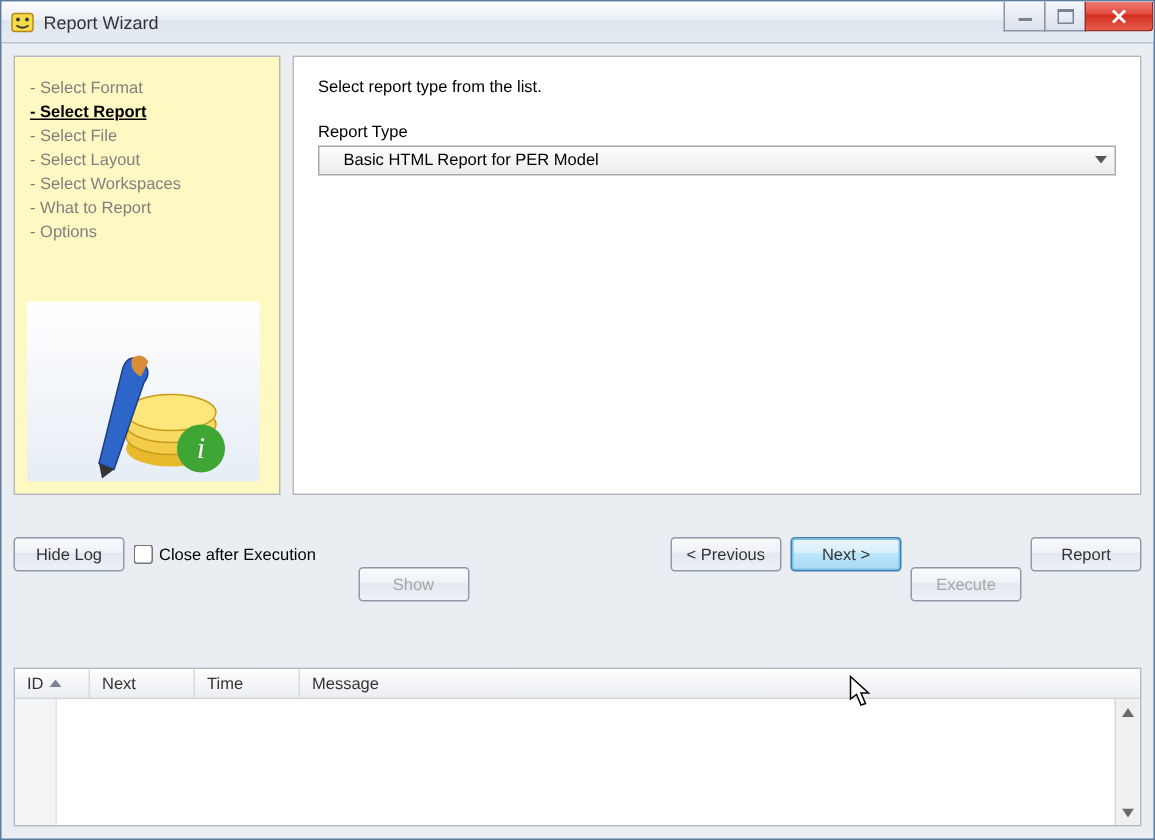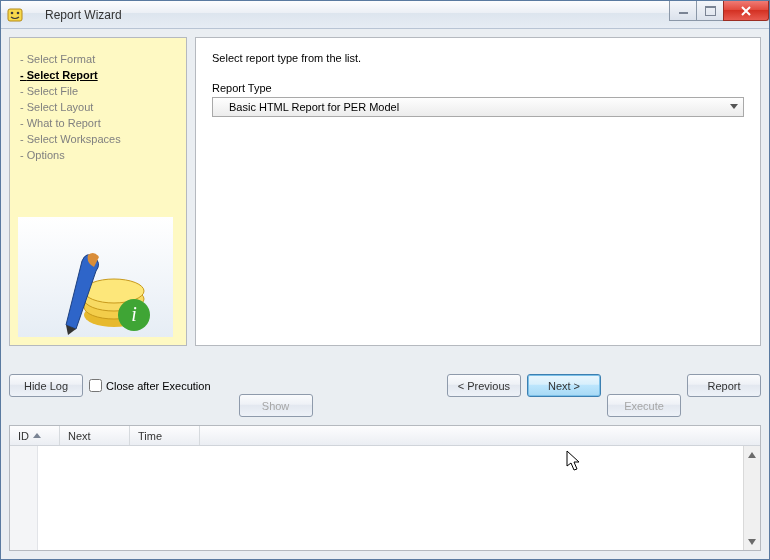--- a/index.html
+++ b/index.html
@@ -14,21 +14,20 @@
   }
   
   .titlebar {
     height: 28px;
     background: linear-gradient(to bottom, #fdfdfe 0%, #ebeff5 45%, #dde5ee 46%, #e6ecf4 100%);
     border-bottom: 1px solid #b8c4d4;
     display: flex;
     align-items: center;
     padding-left: 6px;
     position: relative;
-    gap: 16px;
   }
   .titlebar .app-icon {
     width: 16px; height: 16px;
     margin-right: 6px;
     display: inline-flex; align-items:center; justify-content:center;
   }
   .titlebar .title-text {
     color: #333;
     font-size: 12px;
   }
@@ -174,23 +173,24 @@
   .chk-wrap {
     display:flex; align-items:center; gap:4px;
     margin-right: 22px;
   }
   .chk-wrap input { width:13px; height:13px; }
   .spacer { flex:1; }
 
   .log-panel {
     border: 1px solid #b5b9bf;
     background: #fff;
-    height: 126px;
+    height: 106px;
     display:flex;
     flex-direction: column;
+    margin-top: 36px;
   }
   .log-header {
     display:flex;
     background: linear-gradient(to bottom,#fdfdfe,#ebeef3);
     border-bottom: 1px solid #d0d4da;
     height: 20px;
     align-items: stretch;
   }
   .log-col {
     border-right: 1px solid #d6dade;
@@ -263,22 +263,22 @@
 </div>
 
 <div class="client">
   <div class="upper-pane">
     <div class="step-panel">
       <div class="step-list" id="step-list">
           <div class="step-item"><span class="dash">- </span>Select Format</div>
           <div class="step-item active"><span class="dash">- </span>Select Report</div>
           <div class="step-item"><span class="dash">- </span>Select File</div>
           <div class="step-item"><span class="dash">- </span>Select Layout</div>
+          <div class="step-item"><span class="dash">- </span>Select Workspaces</div>
           <div class="step-item"><span class="dash">- </span>What to Report</div>
-          <div class="step-item"><span class="dash">- </span>Select Workspaces</div>
           <div class="step-item"><span class="dash">- </span>Options</div>
         </div>
       <div class="decor">
         <svg width="120" height="100" viewBox="0 0 120 100">
           <ellipse cx="78" cy="78" rx="30" ry="12" fill="#e7b92d"></ellipse>
           <ellipse cx="78" cy="70" rx="30" ry="12" fill="#f3cd4a" stroke="#c89a1c"></ellipse>
           <ellipse cx="78" cy="62" rx="30" ry="12" fill="#f8da63" stroke="#c89a1c"></ellipse>
           <ellipse cx="78" cy="54" rx="30" ry="12" fill="#fde77a" stroke="#c89a1c"></ellipse>
           <circle cx="98" cy="78" r="16" fill="#3fa535"></circle>
           <text x="98" y="84" font-family="Georgia" font-style="italic" font-size="20" fill="#fff" text-anchor="middle">i</text>
@@ -312,20 +312,21 @@
   </div>
 
   <div class="log-panel">
     <div class="log-header">
       <div class="log-col id">
         <span>ID</span>
         <span class="sort-ind"></span>
       </div>
       <div class="log-col date">Next</div>
       <div class="log-col time">Time</div>
+      <div class="log-col msg">Message</div>
     </div>
     <div class="log-body">
       <div class="log-gutter"></div>
       <div class="log-rows">
         <div class="vscroll">
           <div class="arrow">
               <svg width="8" height="6">
                 <path d="M4 0 L8 6 L0 6 Z"></path>
               </svg>
             </div>

